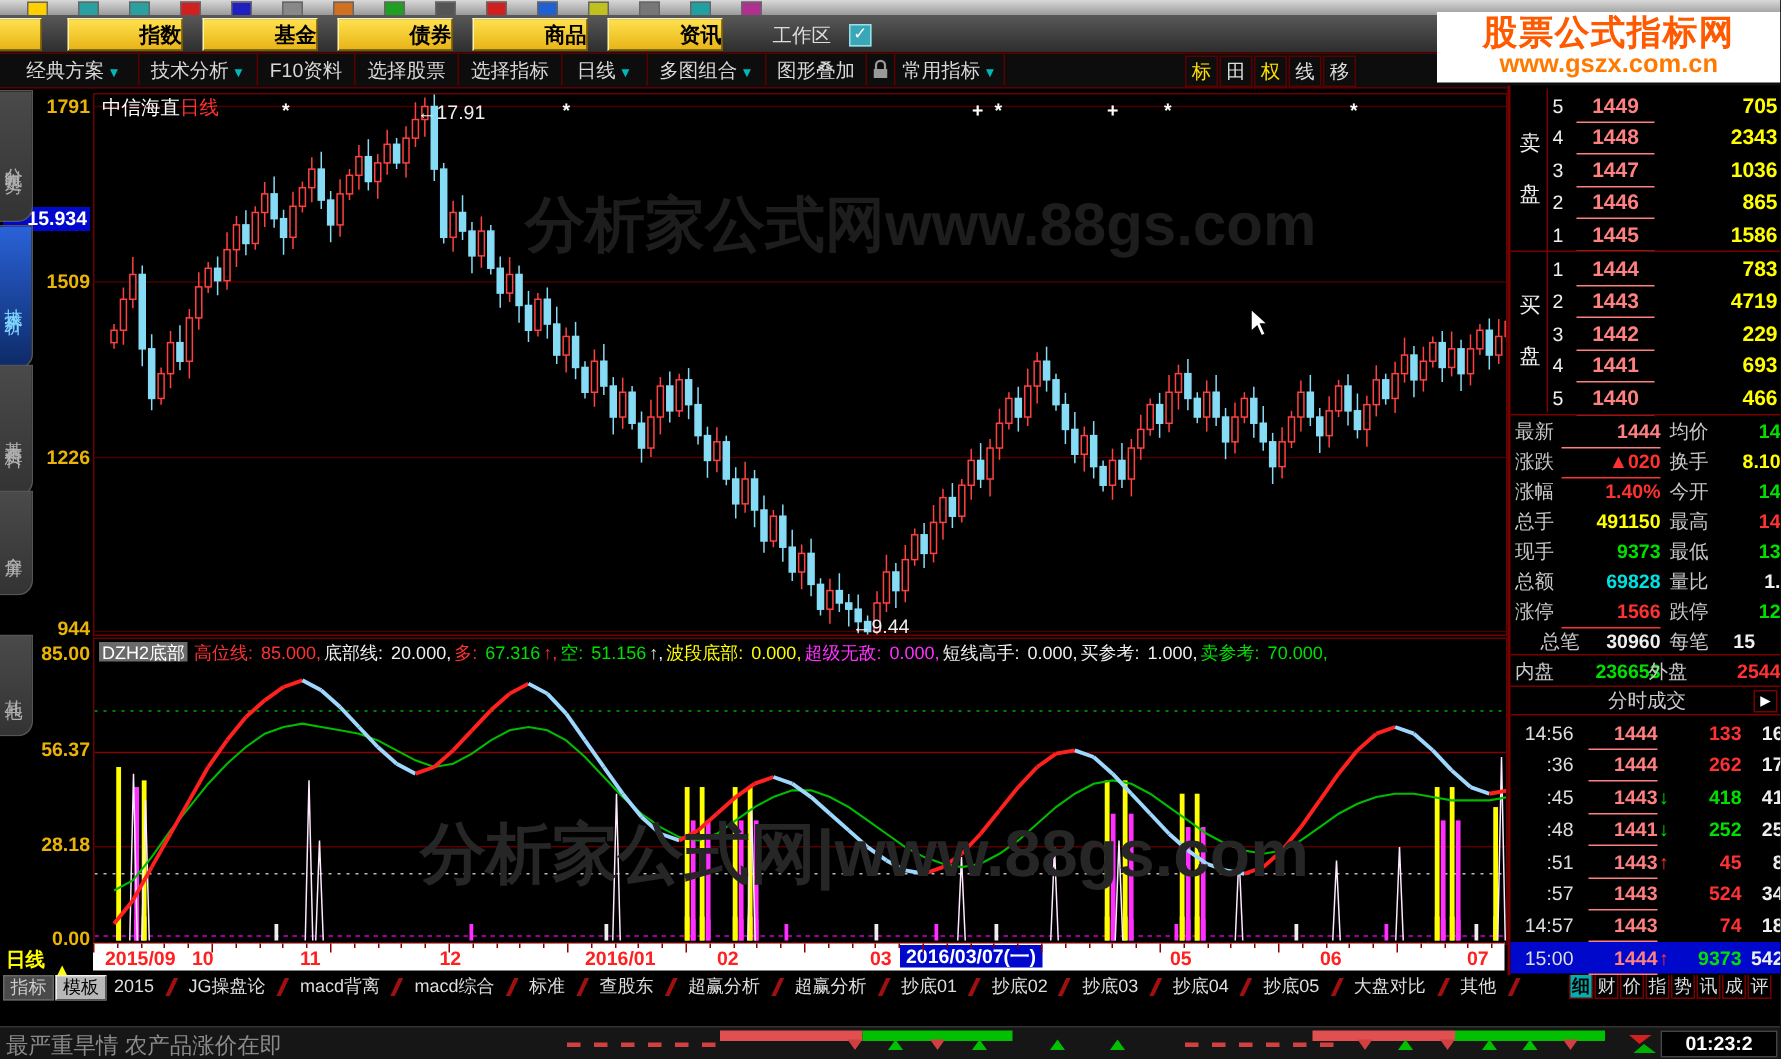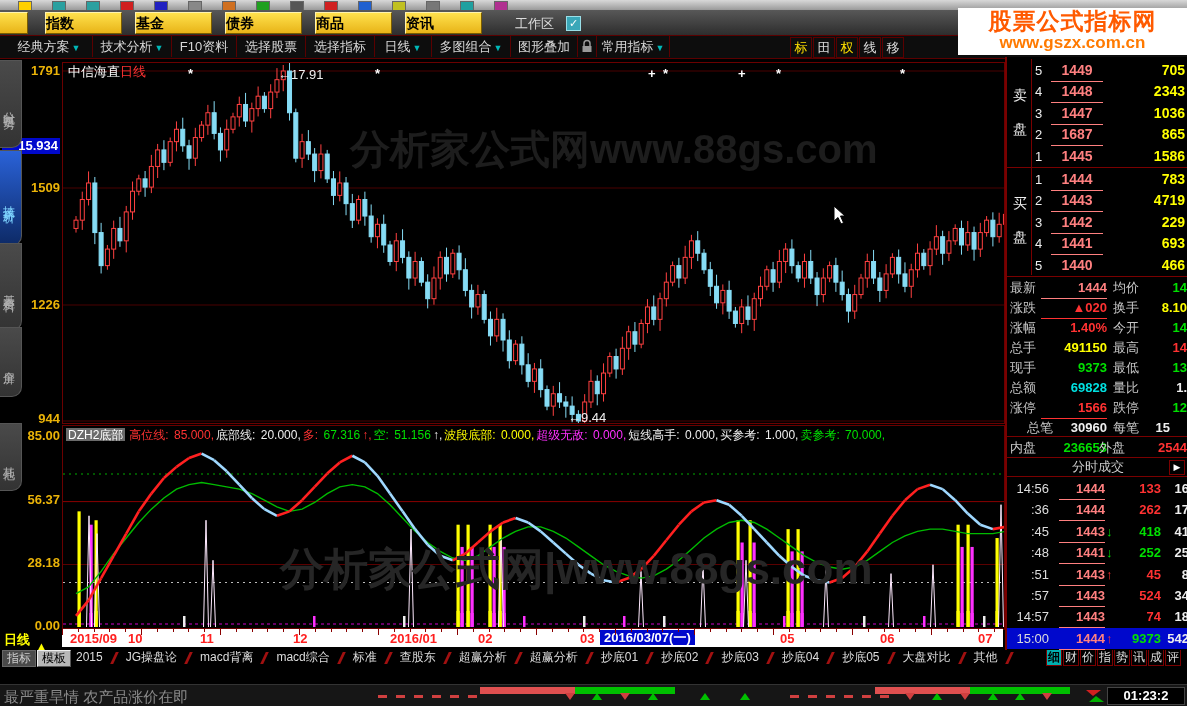--- a/index.html
+++ b/index.html
@@ -11,21 +11,21 @@
   .c-magenta{color:#ff30ff;}
   .u{border-bottom:1px solid currentColor;}
   
   #topstrip{left:0;top:0;width:1187px;height:10px;background:linear-gradient(#d8d8d8,#9a9a9a);}
   .chip{position:absolute;top:1px;width:12px;height:8px;border:1px solid #666;}
   
   #menubar{left:0;top:10px;width:1187px;height:25px;background:linear-gradient(#585858,#2d2d2d);}
   .ybtn{position:absolute;top:2px;height:20px;background:linear-gradient(#ffe14d,#e8b418);
         border-top:1px solid #fff3b0;border-left:1px solid #fff3b0;border-right:1px solid #7a5c00;
         border-bottom:1px solid #7a5c00;color:#000;font-weight:bold;font-size:14px;
-        text-align:left;line-height:20px;}
+        text-align:right;line-height:20px;}
   #workspace{color:#ddd;font-size:13px;top:5px;}
   #wscheck{top:6px;width:13px;height:13px;background:#3aa7b8;border:1px solid #9adfe8;
            color:#fff;font-size:11px;line-height:12px;text-align:center;}
   
   #banner{left:958px;top:8px;width:229px;height:47px;background:#fff;text-align:center;z-index:30;}
   #banner .t1{color:#ff5a00;font-size:23px;font-weight:bold;line-height:26px;letter-spacing:1px;}
   #banner .t2{color:#ff7a00;font-size:17px;font-weight:bold;line-height:18px;}
   
   #toolbar2{left:0;top:35px;width:1187px;height:22px;background:#0d0d0d;border-top:1px solid #5a0000;
             border-bottom:1px solid #5a0000;}
@@ -710,21 +710,21 @@
         <span class="p u">1448</span>
         <span class="v">2343</span>
       </div>
       <div class="obrow" style="top: 45.8px;">
         <span class="n">3</span>
         <span class="p u">1447</span>
         <span class="v">1036</span>
       </div>
       <div class="obrow" style="top: 67.2px;">
         <span class="n">2</span>
-        <span class="p u">1687</span>
+        <span class="p u">1446</span>
         <span class="v">865</span>
       </div>
       <div class="obrow" style="top: 88.6px;">
         <span class="n">1</span>
         <span class="p u">1445</span>
         <span class="v">1586</span>
       </div>
       <div class="rline" style="top: 110px;"></div>
       <div class="obrow" style="top: 112px;">
         <span class="n">1</span>

